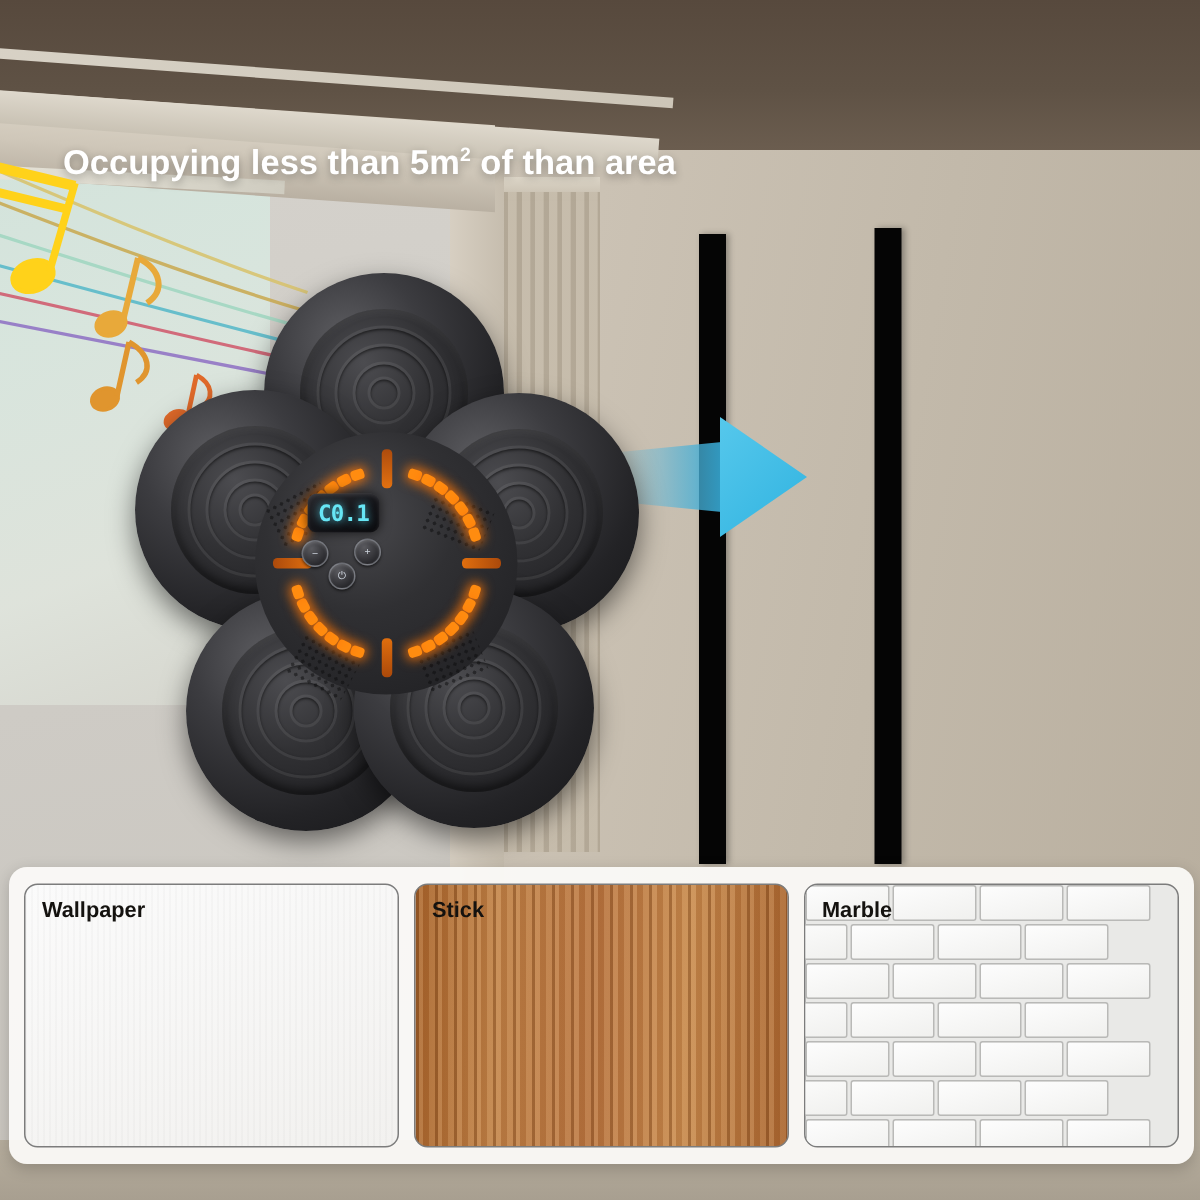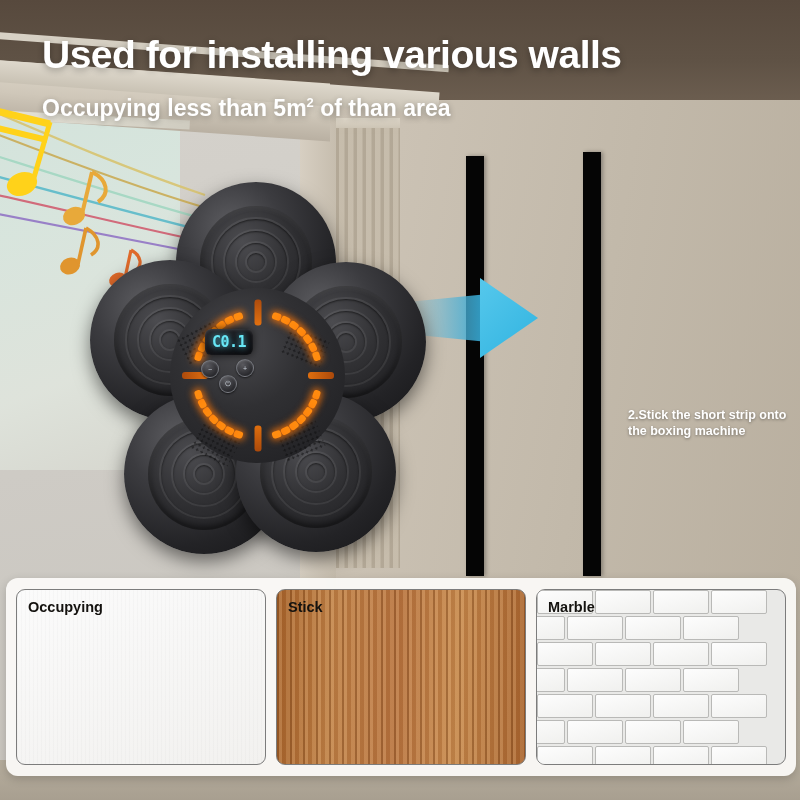--- a/index.html
+++ b/index.html
@@ -247,33 +247,31 @@
   <div class="bg-pillar"></div>
   <div class="bg-left-wall"></div>
   <div class="bg-glass"></div>
   <div class="bg-ceiling"></div>
   <div class="bg-soffit"></div>
   <div class="bg-ceiling-trim"></div>
   <div class="bg-ceiling-trim2"></div>
   <div class="bg-glass-edge"></div>
   <div class="bg-floor"></div>
 
-  <div class="headline">Used for installing various walls</div>
   <div class="subhead"><span>Occupying less than 5m</span><sup>2</sup><span> of than area</span></div>
 
   <div class="strip strip-long"></div>
   <div class="strip strip-short"></div>
 
   <div class="arrow">
     <div class="arrow-tail"></div>
     <div class="arrow-head"></div>
   </div>
 
   <div class="instructions">
-    <div class="instr-item">2.Stick the short strip onto the boxing machine</div>
   </div>
 
   <svg class="streaks" viewBox="0 0 230 190">
     <g fill="none" stroke-width="2.2" opacity="0.85">
       <path d="M10,20 C80,50 150,80 225,105" stroke="#d8c26a"></path>
       <path d="M6,40 C78,68 152,96 226,118" stroke="#c9a94e"></path>
       <path d="M4,62 C80,86 154,110 228,130" stroke="#9fd6c0"></path>
       <path d="M8,84 C82,104 156,124 228,142" stroke="#54b8c9"></path>
       <path d="M12,104 C86,120 158,138 226,152" stroke="#d0566a"></path>
       <path d="M18,124 C90,138 160,152 224,164" stroke="#8e6fc4"></path>
@@ -394,21 +392,21 @@
       <span class="display-text">C0.1</span>
     </div>
 
     <div class="btn-sm btn-vol-down">−</div>
     <div class="btn-sm btn-vol-up">+</div>
     <div class="btn-sm btn-power">⏻</div>
   </div>
 
   <div class="swatch-panel">
     <div class="swatch sw-wallpaper">
-      <div class="swatch-label">Occupying</div>
+      <div class="swatch-label">Wallpaper</div>
     </div>
     <div class="swatch sw-board">
       <div class="swatch-label">Stick</div>
     </div>
     <div class="swatch sw-ceramic">
       <div class="tile-grid" id="tilegrid">
           <div class="tile" style="left: 0px; top: 0px; width: 56px; height: 24px;"></div>
           <div class="tile" style="left: 58px; top: 0px; width: 56px; height: 24px;"></div>
           <div class="tile" style="left: 116px; top: 0px; width: 56px; height: 24px;"></div>
           <div class="tile" style="left: 174px; top: 0px; width: 56px; height: 24px;"></div>

